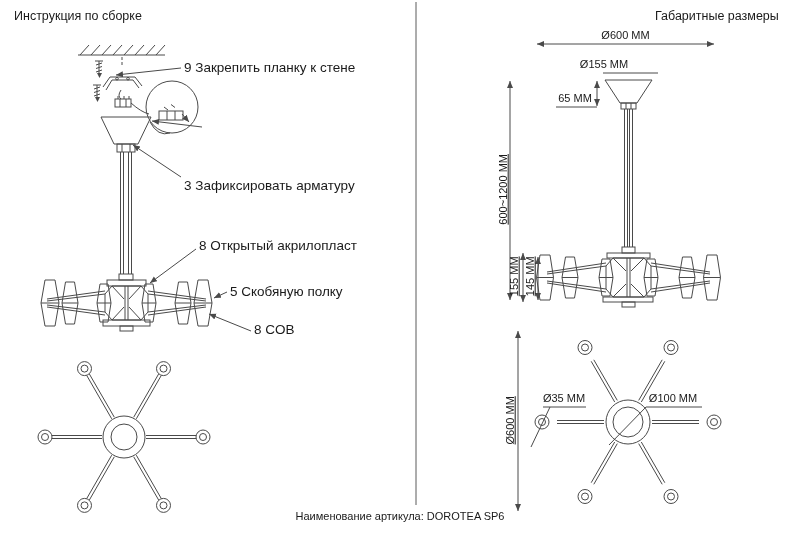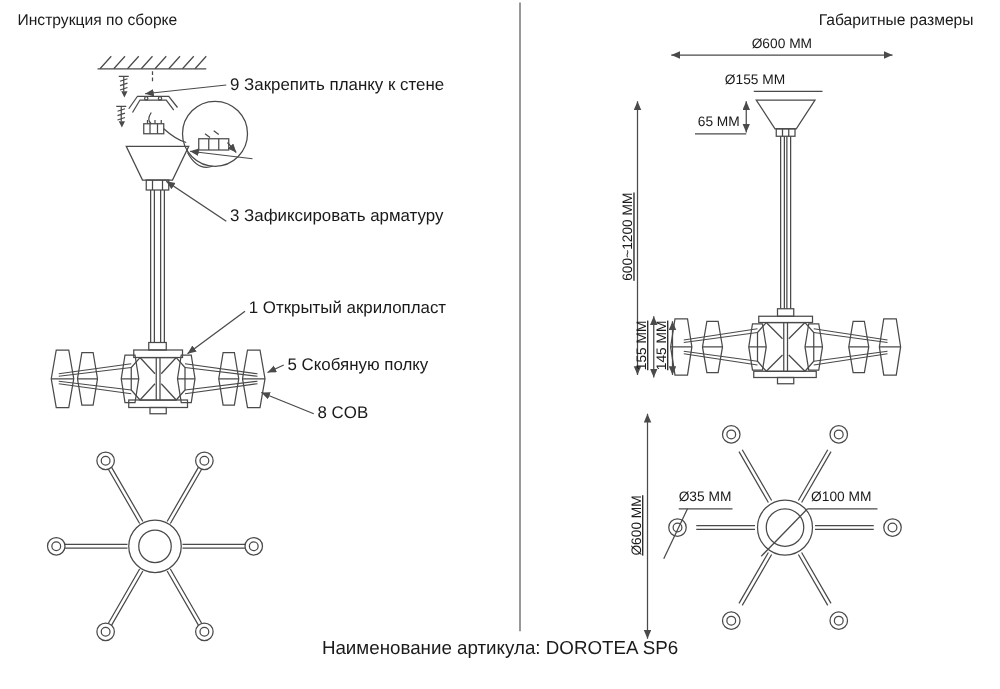--- a/index.html
+++ b/index.html
@@ -8,21 +8,21 @@
     font-family:"Liberation Sans","DejaVu Sans",sans-serif;color:#1a1a1a;
     overflow:hidden;
   }
   .stage svg{position:absolute;left:0;top:0;}
   .lbl{position:absolute;white-space:nowrap;line-height:1.15;}
   .title{font-size:12.5px;}
   .step{font-size:13.5px;}
   .dim{font-size:11px;text-align:center;}
   .rot{transform:rotate(-90deg);transform-origin:center center;}
   .und{text-decoration:underline;}
-  .footer{font-size:15px;text-align:center;left:0;width:800px;}
+  .footer{font-size:11px;text-align:center;left:0;width:800px;}
 </style>
 </head>
 <body>
 
 <div class="stage">
 
   <svg width="800" height="551" viewBox="0 0 800 551" fill="none" stroke="#4a4a4a" stroke-width="1">
     <defs>
       <marker id="ar" orient="auto-start-reverse" markerUnits="userSpaceOnUse" markerWidth="9" markerHeight="8" refX="7" refY="3">
         <path d="M0,0 L7,3 L0,6 Z" fill="#4a4a4a" stroke="none"></path>
@@ -208,22 +208,22 @@
 
       <line x1="646" y1="407" x2="702" y2="407"></line>
       <line x1="646" y1="407" x2="609" y2="445"></line>
     </g>
   </svg>
 
   <div class="lbl title" style="left:655px;top:9px">Габаритные размеры</div>
   <div class="lbl title" style="left:14px;top:9px">Инструкция по сборке</div>
 
   <div class="lbl step" style="left:184px;top:60px">9 Закрепить планку к стене</div>
-  <div class="lbl step" style="left:184px;top:165px">3 Зафиксировать арматуру</div>
-  <div class="lbl step" style="left:199px;top:238px">1 Открытый акрилопласт</div>
+  <div class="lbl step" style="left:184px;top:178px">3 Зафиксировать арматуру</div>
+  <div class="lbl step" style="left:199px;top:238px">8 Открытый акрилопласт</div>
   <div class="lbl step" style="left:230px;top:284px">5 Скобяную полку</div>
   <div class="lbl step" style="left:254px;top:322px">8 COB</div>
 
   <div class="lbl dim" style="left:578px;top:29px;width:95px">Ø600 ММ</div>
   <div class="lbl dim" style="left:572px;top:58px;width:64px">Ø155 ММ</div>
   <div class="lbl dim" style="left:553px;top:92px;width:44px">65 ММ</div>
   <div class="lbl dim rot und" style="left:458px;top:183px;width:90px">600~1200 ММ</div>
   <div class="lbl dim rot und" style="left:491px;top:270px;width:46px">155 ММ</div>
   <div class="lbl dim rot und" style="left:507px;top:270px;width:46px">145 ММ</div>
   <div class="lbl dim rot und" style="left:482px;top:414px;width:56px">Ø600 ММ</div>

